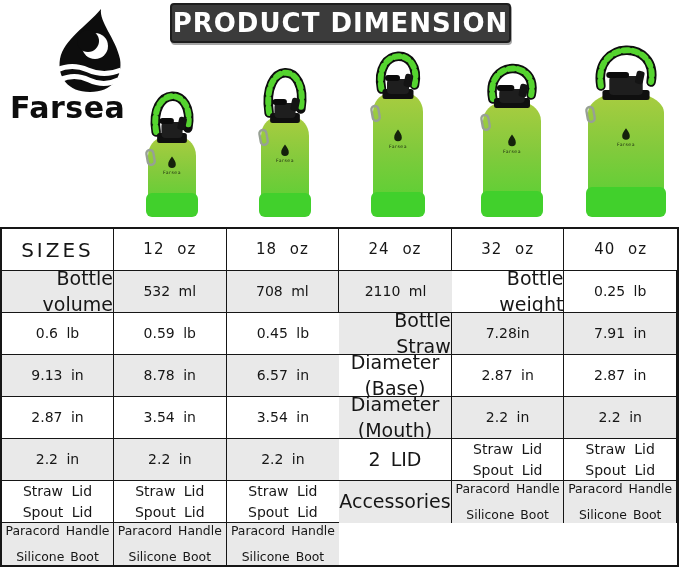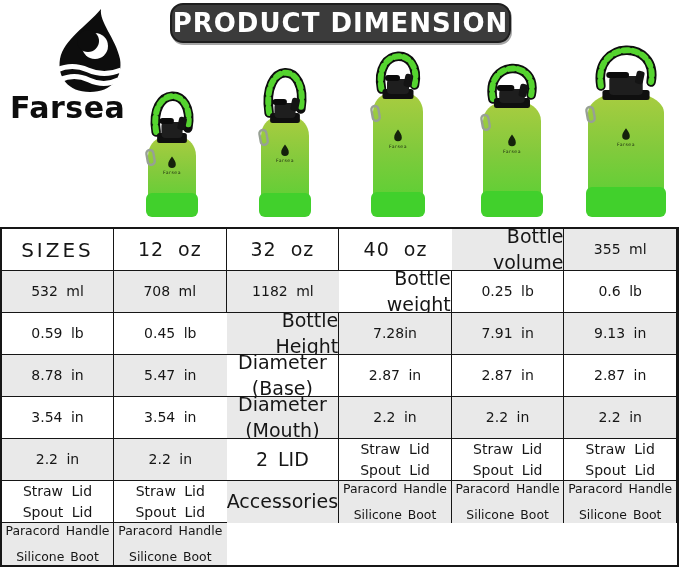--- a/index.html
+++ b/index.html
@@ -8,21 +8,21 @@
     font-family:"DejaVu Sans","Liberation Sans",sans-serif;color:#161616;
   }
   
   .brand{position:absolute;left:0;top:0;width:170px;height:140px;}
   .brand-icon{position:absolute;left:38px;top:8px;}
   .brand-name{position:absolute;left:10px;top:90px;width:150px;font-size:30px;font-weight:600;
     letter-spacing:.5px;color:#0d0d0d;}
   
   .title-pill{
     position:absolute;left:170px;top:3px;width:341px;height:40px;box-sizing:border-box;
-    background:#3b3b3b;border:2px solid #1e1e1e;border-radius:13px;
+    background:#3b3b3b;border:2px solid #1e1e1e;border-radius:4px;
     display:flex;align-items:center;justify-content:center;
     color:#ffffff;font-weight:bold;font-size:26px;letter-spacing:1px;white-space:nowrap;
     box-shadow:1px 2px 0 rgba(0,0,0,.35);
   }
   
   .bottles{position:absolute;left:0;top:0;width:679px;height:227px;}
   .bottle{position:absolute;}
   
   .dim-table{
     position:absolute;left:0;top:227px;width:679px;height:340px;box-sizing:border-box;
@@ -31,21 +31,21 @@
   }
   .cell{
     display:flex;flex-direction:column;align-items:center;justify-content:center;
     text-align:center;border-right:1.6px solid #161616;border-bottom:1.6px solid #161616;
     word-spacing:4px;line-height:1.5;overflow:hidden;
   }
   .cell.last-col{border-right:none;}
   .cell.last-row{border-bottom:none;}
   .cell.shaded{background:#e9e9e9;}
   .sizes-hdr{font-size:20px;letter-spacing:3px;}
-  .size-col{font-size:19px;letter-spacing:1px;word-spacing:7px;}
+  .size-col{font-size:15px;letter-spacing:1px;word-spacing:7px;}
   .row-label{font-size:19px;line-height:1.35;text-align:right;}
   .val{font-size:14px;}
   .val.tight{font-size:12.4px;word-spacing:2px;line-height:1.6;gap:6px;}
   .line{display:block;}
 </style>
 </head>
 <body>
 
 <div class="canvas">
 
@@ -193,69 +193,68 @@
     <path fill="#15220c" transform="translate(56 98.2)" d="M0,-6 C2,-3 3.8,-0.9 3.8,1.8 A3.8,3.8 0 1 1 -3.8,1.8 C-3.8,-0.9 -2,-3 0,-6 Z"></path>
     <text x="56" y="110.2" font-size="4.6" text-anchor="middle" fill="#1c2a10" letter-spacing="0.5">Farsea</text>
   </svg></div>
     </div>
 
   <div class="dim-table" id="dim-table">
       <div class="cell sizes-hdr">
         <span class="line">SIZES</span>
       </div>
       <div class="cell size-col">12 oz</div>
+      <div class="cell size-col">18 oz</div>
+      <div class="cell size-col">24 oz</div>
       <div class="cell size-col">32 oz</div>
       <div class="cell size-col last-col">40 oz</div>
       <div class="cell row-label shaded">
         <span class="line">Bottle volume</span>
       </div>
       <div class="cell val shaded">
-        <span class="line">355 ml</span>
-      </div>
-      <div class="cell val shaded">
         <span class="line">532 ml</span>
       </div>
       <div class="cell val shaded">
         <span class="line">708 ml</span>
       </div>
       <div class="cell val shaded last-col">
-        <span class="line">1182 ml</span>
+        <span class="line">2110 ml</span>
       </div>
       <div class="cell row-label">
         <span class="line">Bottle weight</span>
       </div>
       <div class="cell val">
         <span class="line">0.25 lb</span>
       </div>
       <div class="cell val">
         <span class="line">0.6 lb</span>
       </div>
       <div class="cell val">
         <span class="line">0.59 lb</span>
       </div>
       <div class="cell val last-col">
         <span class="line">0.45 lb</span>
       </div>
       <div class="cell row-label shaded">
-        <span class="line">Bottle Height</span>
+        <span class="line">Bottle Straw</span>
       </div>
       <div class="cell val shaded">
         <span class="line">7.28in</span>
       </div>
       <div class="cell val shaded">
         <span class="line">7.91 in</span>
       </div>
       <div class="cell val shaded">
         <span class="line">9.13 in</span>
       </div>
       <div class="cell val shaded">
         <span class="line">8.78 in</span>
       </div>
       <div class="cell val shaded last-col">
-        <span class="line">5.47 in</span>
+        <span class="line">6.57 in</span>
       </div>
       <div class="cell row-label">
         <span class="line">Diameter</span>
         <span class="line">(Base)</span>
       </div>
       <div class="cell val">
         <span class="line">2.87 in</span>
       </div>
       <div class="cell val">
         <span class="line">2.87 in</span>

